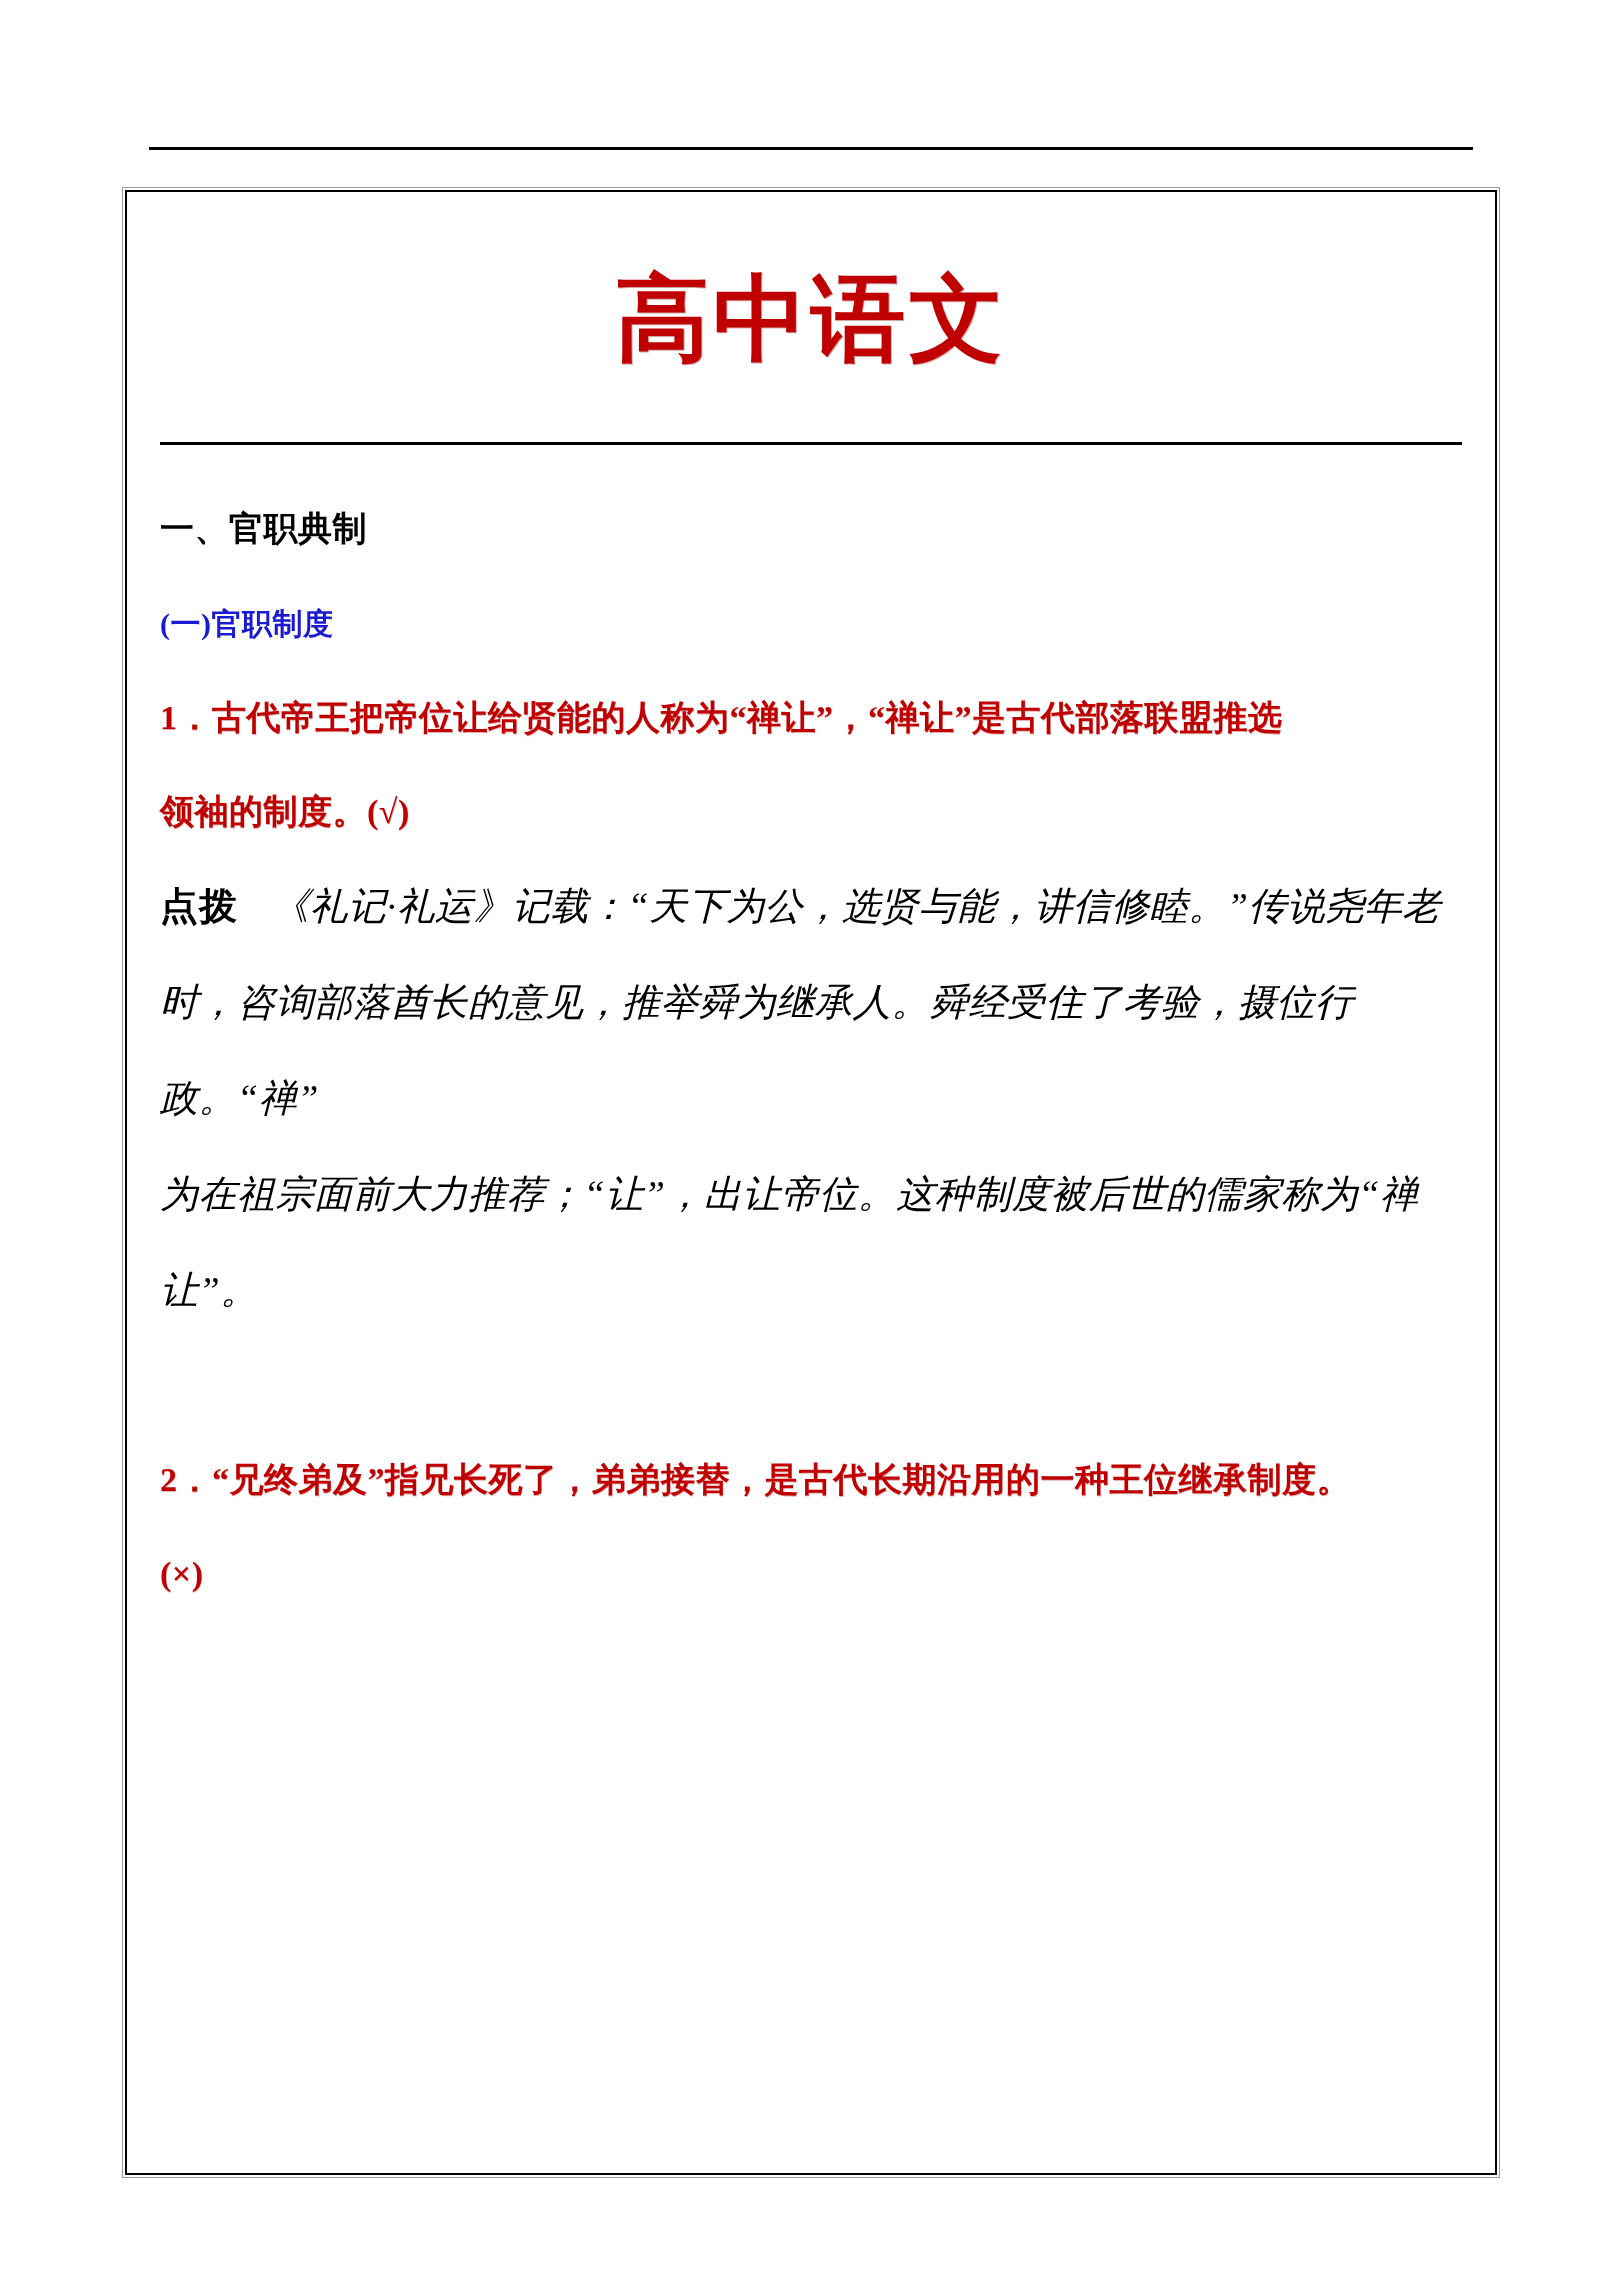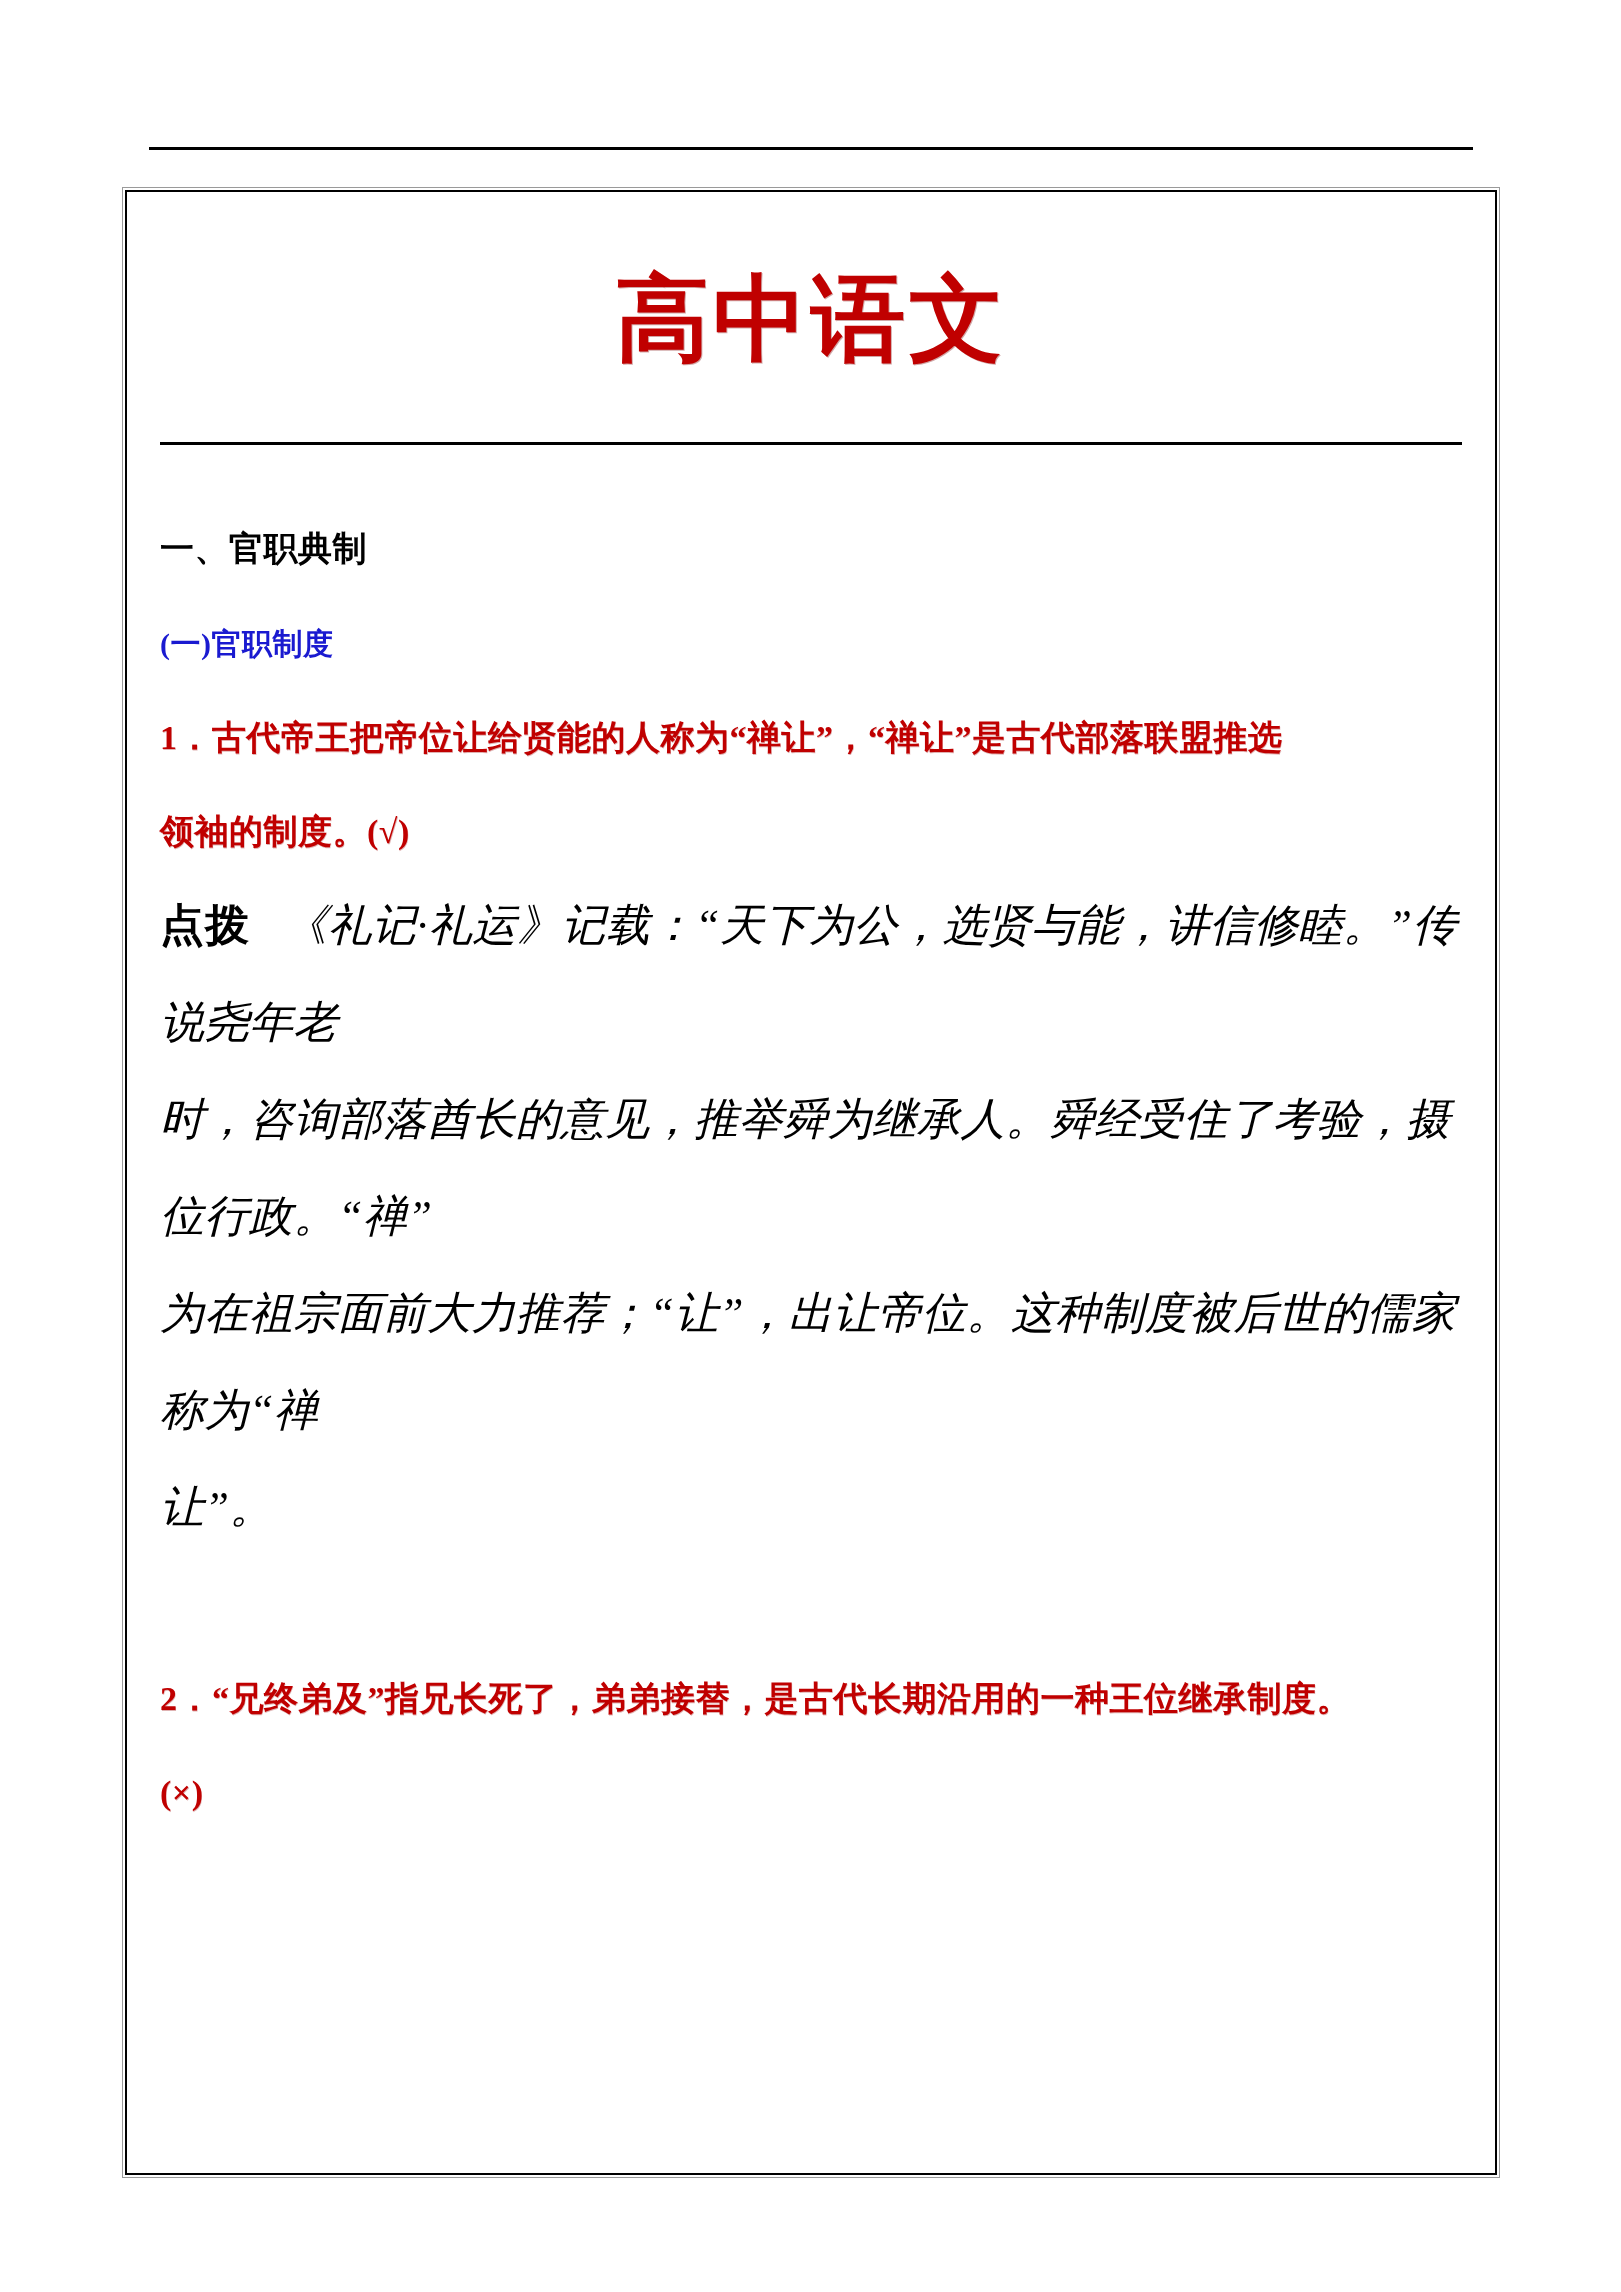--- a/index.html
+++ b/index.html
@@ -88,21 +88,20 @@
 
   .title-divider {
     margin: 69px 0 0 0;
     height: 0;
     border-top: 3.9px solid #000000;
   }
 
   
   .body-block {
     padding-top: 37px;
-    margin-top: 20px;
   }
 
   .para {
     margin: 0;
     padding: 0;
     font-size: 33px;
     line-height: 94px;
     color: #000000;
     letter-spacing: 0.5px;
   }
@@ -131,21 +130,21 @@
     font-weight: bold;
     font-size: 34px;
     color: #c00000;
     line-height: 94px;
     text-shadow: 0.6px 0.6px 0 rgba(150,0,0,0.30);
   }
 
   .explain {
     font-family: "Liberation Serif", "DejaVu Serif", serif;
     font-style: italic;
-    font-size: 44px;
+    font-size: 38px;
     color: #000000;
     line-height: 94px;
   }
   .explain-label {
     font-style: normal;
     font-weight: bold;
     letter-spacing: 1px;
   }
   .explain-gap {
     display: inline-block;

